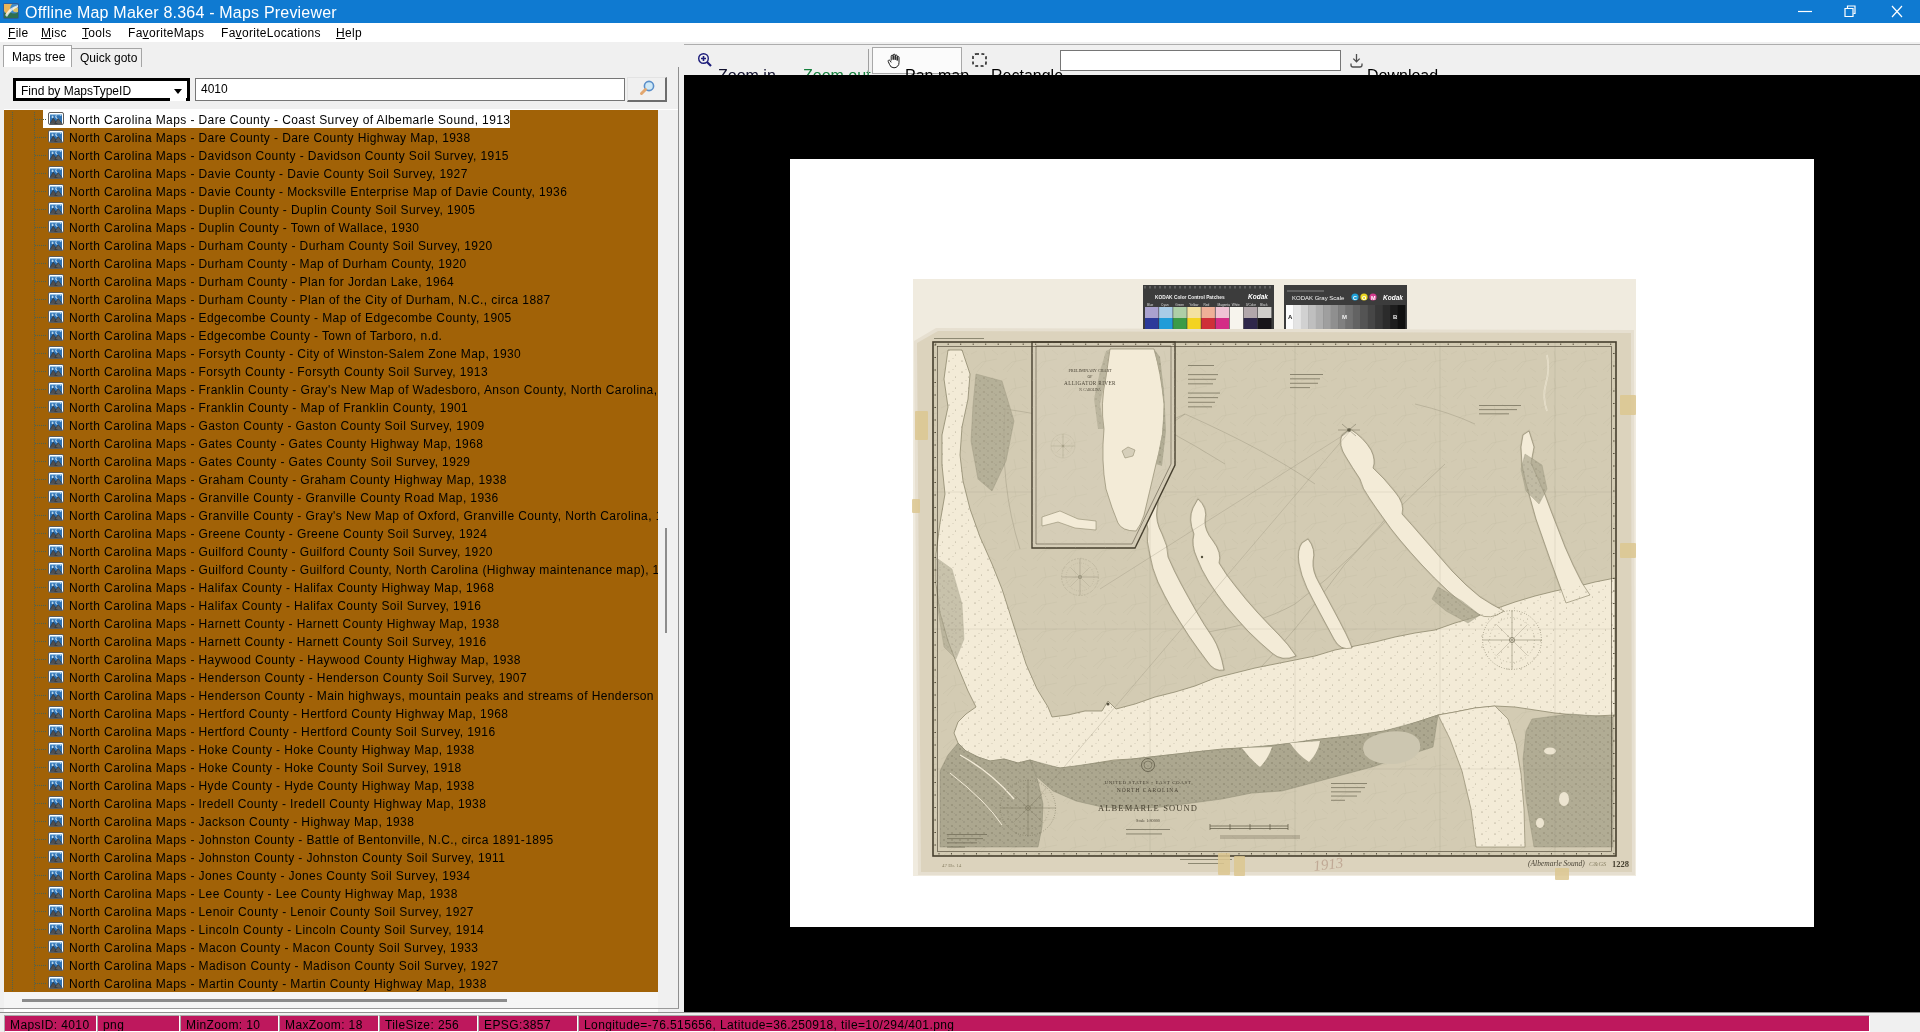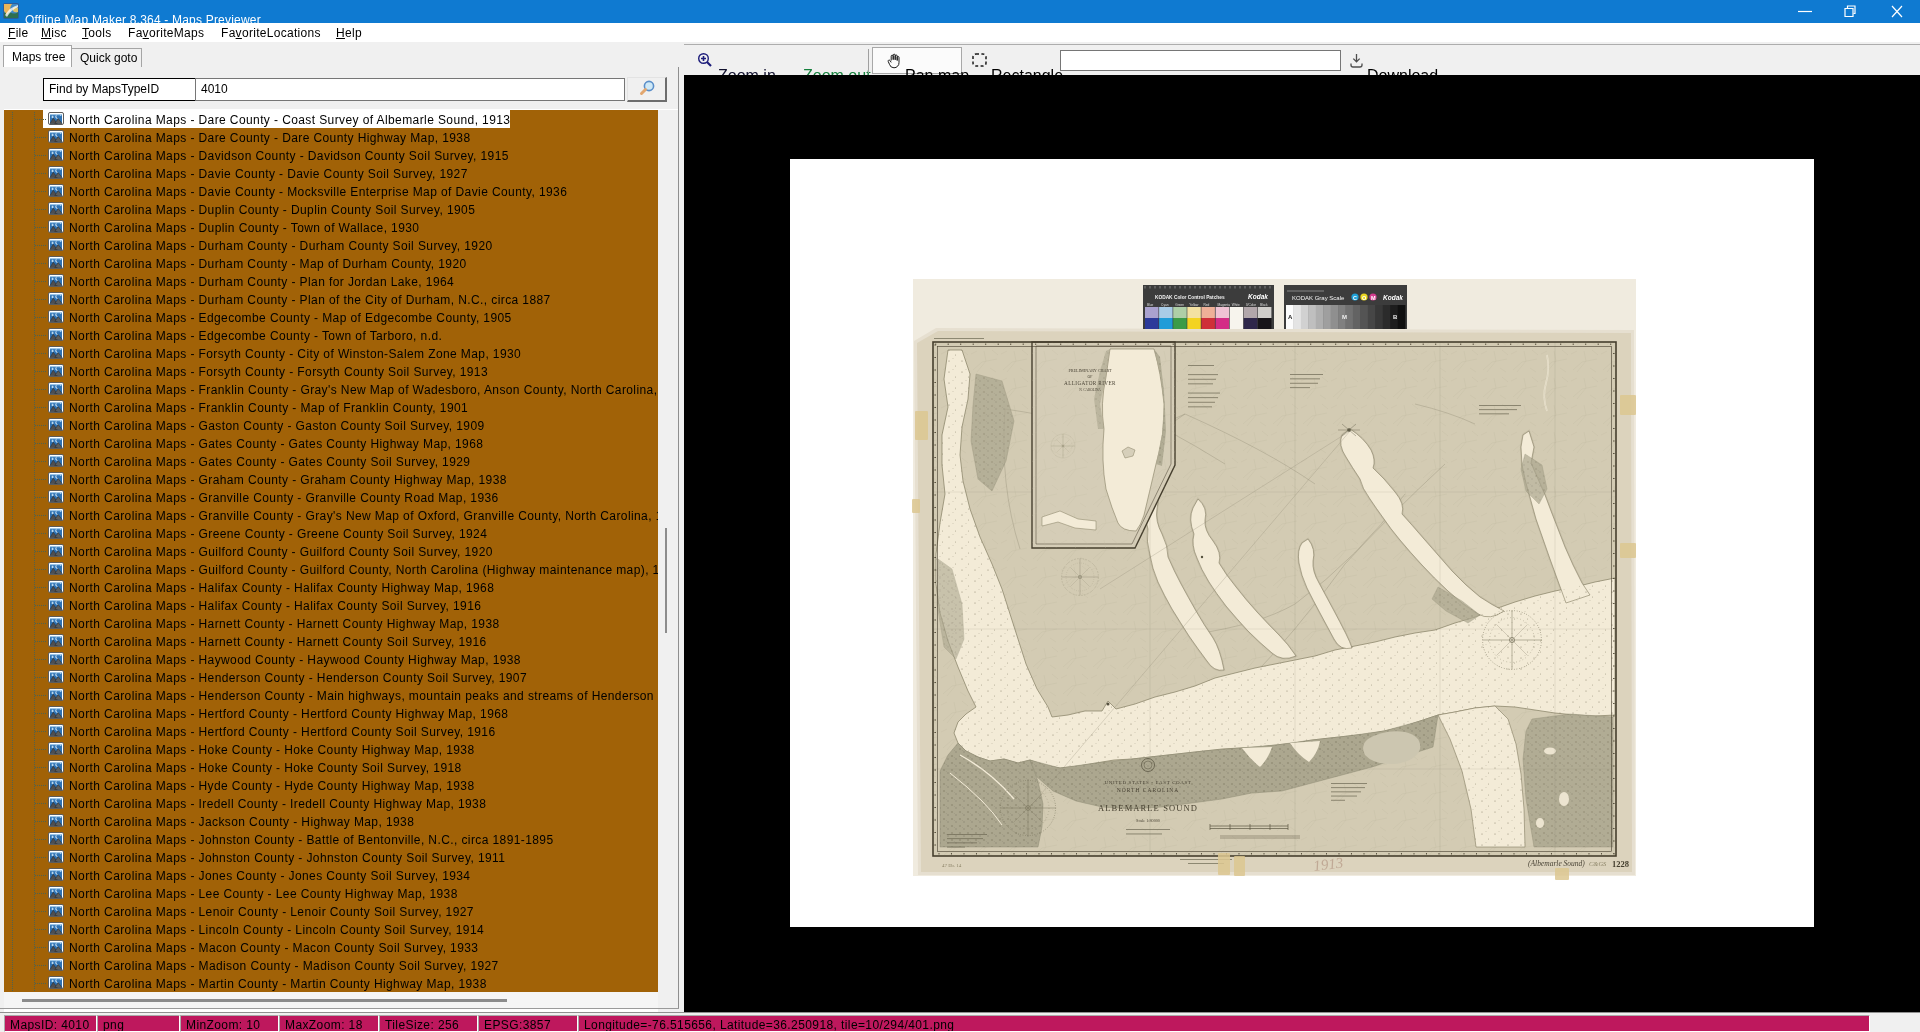--- a/index.html
+++ b/index.html
@@ -1,27 +1,27 @@
 <!DOCTYPE html>
 <html><head><meta charset="utf-8"><style>
 *{margin:0;padding:0;box-sizing:border-box;}
 html,body{width:1920px;height:1032px;overflow:hidden;background:#f0f0f0;
   font-family:"Liberation Sans",sans-serif;font-size:12px;color:#000;}
 .abs{position:absolute;}
 #titlebar{position:absolute;left:0;top:0;width:1920px;height:23px;background:#0f7ad1;}
-#title{position:absolute;left:25px;top:13px;color:#fff;font-size:12px;letter-spacing:.2px;}
+#title{position:absolute;left:25px;top:4px;color:#fff;font-size:16px;letter-spacing:.2px;}
 #menubar{position:absolute;left:0;top:23px;width:1920px;height:19px;background:#fff;}
 #menubar span{position:absolute;top:3px;font-size:12px;letter-spacing:0.3px;}
 #menubar u{text-decoration:underline;text-underline-offset:1px;}
 #lp{position:absolute;left:0;top:42px;width:682px;height:970px;background:#f0f0f0;}
 .tab{position:absolute;font-size:12px;border:1px solid #a5a5a5;}
 #tab1{left:3px;top:3px;width:69px;height:22px;background:#fff;border-bottom:none;z-index:2;
   padding:4px 0 0 8px;}
 #tab2{left:72px;top:6px;width:70px;height:19px;background:#f0f0f0;border-left:none;border-bottom:none;padding:2px 0 0 8px;}
-#combo{position:absolute;left:13px;top:36px;width:177px;height:23px;background:#fff;border:1px solid #000000;padding:3px 0 0 5px;margin-left:30px;}
+#combo{position:absolute;left:13px;top:36px;width:177px;height:23px;background:#fff;border:3px solid #000000;padding:3px 0 0 5px;}
 #cbtn{position:absolute;right:1px;top:1px;width:16px;height:19px;background:#fff;}
 #cbtn svg{position:absolute;left:4px;top:7px;}
 #sinput{position:absolute;left:195px;top:36px;width:430px;height:23px;background:#fff;border:1px solid #767676;padding:3px 0 0 5px;}
 #sbtn{position:absolute;left:627px;top:35px;width:40px;height:25px;background:#f0f0f0;
   border:1px solid #e3e3e3;border-right:2px solid #6d6d6d;border-bottom:2px solid #6d6d6d;}
 #tree{position:absolute;left:4px;top:67px;width:674px;height:942px;background:#fff;}
 #treegreen{position:absolute;left:0;top:1px;width:654px;height:882px;background:#a16207;}
 .vdot{position:absolute;top:2px;height:880px;width:1px;
   background-image:linear-gradient(#4f624f 1px,transparent 1px);background-size:1px 2px;}
 .trow{position:absolute;left:0;width:654px;height:18px;}

